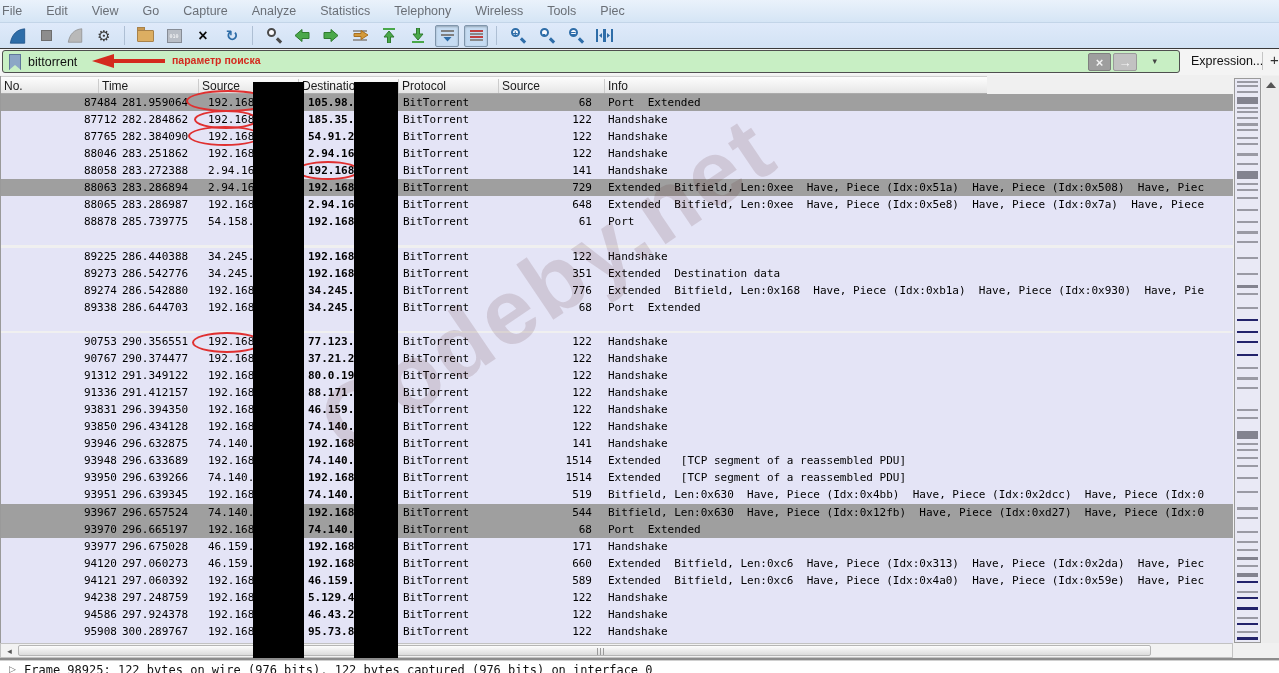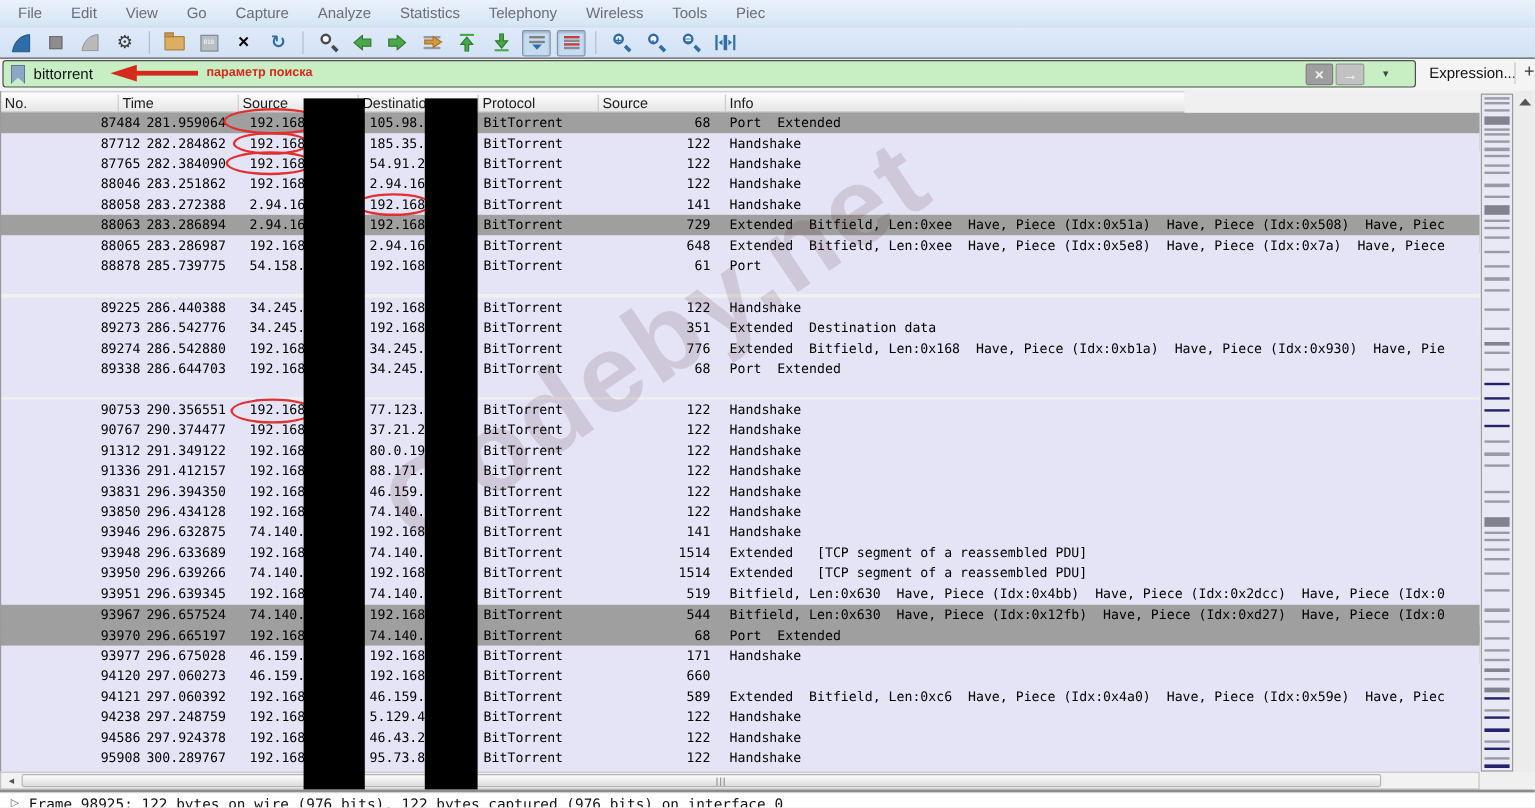--- a/index.html
+++ b/index.html
@@ -3,21 +3,21 @@
 <meta charset="utf-8">
 <style>
   * { margin:0; padding:0; box-sizing:border-box; }
   html,body { width:1279px; height:673px; overflow:hidden; background:#f0f0f0;
               font-family:"Liberation Sans","DejaVu Sans",sans-serif; }
   body { position:relative; }
 
   
   .menubar { position:absolute; left:0; top:0; width:1279px; height:23px;
     background:linear-gradient(#eaf2fb,#d5e5f5); border-bottom:1px solid #c3d5e8;
-    display:flex; align-items:center; gap:24px; padding-left:15px;
+    display:flex; align-items:center; gap:24px; padding-left:2px;
     font-size:12.5px; color:#6a6f76; }
   .menubar span { cursor:default; }
 
   
   .toolbar { position:absolute; left:0; top:23px; width:1279px; height:26px;
     background:linear-gradient(#dfeafa,#d2e2f4); border-bottom:1px solid #3a3a3a;
     display:flex; align-items:center; gap:5px; padding-left:5px; }
   .tbtn { width:24px; height:22px; display:flex; align-items:center; justify-content:center; }
   .tbtn.pressed { border:1px solid #8096ac; border-radius:2px; background:#c6dcf2;
     box-shadow:inset 0 1px 2px rgba(0,0,0,.25); }
@@ -65,21 +65,21 @@
   .colheader span { position:absolute; top:2px; }
   .colheader i { position:absolute; top:2px; width:1px; height:14px; background:#cccccc; }
   .prow { position:absolute; left:0; width:1233px; height:32px; background:#e4e4f6;
     font-family:"DejaVu Sans Mono","Liberation Mono",monospace; font-size:11px; color:#000;
     white-space:pre; overflow:hidden; z-index:1; }
   .prow.gray { background:#9f9f9f; }
   .prow span { position:absolute; top:2px; }
   .c-no   { left:0; width:117px; text-align:right; }
   .c-time { left:122px; }
   .c-src  { left:208px; }
-  .c-dst  { left:308px; }
+  .c-dst  { left:308px;font-weight:bold; }
   .c-pro  { left:403px; }
   .c-len  { left:500px; width:92px; text-align:right; }
   .c-info { left:608px; width:624px; overflow:hidden; }
   .leftedge { position:absolute; left:0; top:76px; width:1px; height:567px; background:#9a9a9a; z-index:6; }
 
   .watermark { position:absolute; left:330px; top:380px; z-index:3; pointer-events:none;
     font-size:92px; font-weight:bold; letter-spacing:3px; color:rgba(88,38,38,0.14);
     transform:rotate(-34deg); transform-origin:0 50%; white-space:nowrap; }
 
   .rcircle { position:absolute; border:2px solid #e03030; border-radius:50%; z-index:4; }
@@ -294,21 +294,21 @@
     <div class="prow" style="top: 384.062px;"><span class="c-no">91336</span><span class="c-time">291.412157</span><span class="c-src">192.168</span><span class="c-dst">88.171.</span><span class="c-pro">BitTorrent</span><span class="c-len">122</span><span class="c-info">Handshake</span></div>
     <div class="prow" style="top: 401.125px;"><span class="c-no">93831</span><span class="c-time">296.394350</span><span class="c-src">192.168</span><span class="c-dst">46.159.</span><span class="c-pro">BitTorrent</span><span class="c-len">122</span><span class="c-info">Handshake</span></div>
     <div class="prow" style="top: 418.188px;"><span class="c-no">93850</span><span class="c-time">296.434128</span><span class="c-src">192.168</span><span class="c-dst">74.140.</span><span class="c-pro">BitTorrent</span><span class="c-len">122</span><span class="c-info">Handshake</span></div>
     <div class="prow" style="top: 435.25px;"><span class="c-no">93946</span><span class="c-time">296.632875</span><span class="c-src">74.140.</span><span class="c-dst">192.168</span><span class="c-pro">BitTorrent</span><span class="c-len">141</span><span class="c-info">Handshake</span></div>
     <div class="prow" style="top: 452.312px;"><span class="c-no">93948</span><span class="c-time">296.633689</span><span class="c-src">192.168</span><span class="c-dst">74.140.</span><span class="c-pro">BitTorrent</span><span class="c-len">1514</span><span class="c-info">Extended   [TCP segment of a reassembled PDU]</span></div>
     <div class="prow" style="top: 469.375px;"><span class="c-no">93950</span><span class="c-time">296.639266</span><span class="c-src">74.140.</span><span class="c-dst">192.168</span><span class="c-pro">BitTorrent</span><span class="c-len">1514</span><span class="c-info">Extended   [TCP segment of a reassembled PDU]</span></div>
     <div class="prow" style="top: 486.438px;"><span class="c-no">93951</span><span class="c-time">296.639345</span><span class="c-src">192.168</span><span class="c-dst">74.140.</span><span class="c-pro">BitTorrent</span><span class="c-len">519</span><span class="c-info">Bitfield, Len:0x630  Have, Piece (Idx:0x4bb)  Have, Piece (Idx:0x2dcc)  Have, Piece (Idx:0</span></div>
     <div class="prow gray" style="top: 503.5px;"><span class="c-no">93967</span><span class="c-time">296.657524</span><span class="c-src">74.140.</span><span class="c-dst">192.168</span><span class="c-pro">BitTorrent</span><span class="c-len">544</span><span class="c-info">Bitfield, Len:0x630  Have, Piece (Idx:0x12fb)  Have, Piece (Idx:0xd27)  Have, Piece (Idx:0</span></div>
     <div class="prow gray" style="top: 520.562px;"><span class="c-no">93970</span><span class="c-time">296.665197</span><span class="c-src">192.168</span><span class="c-dst">74.140.</span><span class="c-pro">BitTorrent</span><span class="c-len">68</span><span class="c-info">Port  Extended</span></div>
     <div class="prow" style="top: 537.625px;"><span class="c-no">93977</span><span class="c-time">296.675028</span><span class="c-src">46.159.</span><span class="c-dst">192.168</span><span class="c-pro">BitTorrent</span><span class="c-len">171</span><span class="c-info">Handshake</span></div>
-    <div class="prow" style="top: 554.688px;"><span class="c-no">94120</span><span class="c-time">297.060273</span><span class="c-src">46.159.</span><span class="c-dst">192.168</span><span class="c-pro">BitTorrent</span><span class="c-len">660</span></div>
+    <div class="prow" style="top: 554.688px;"><span class="c-no">94120</span><span class="c-time">297.060273</span><span class="c-src">46.159.</span><span class="c-dst">192.168</span><span class="c-pro">BitTorrent</span><span class="c-len">660</span><span class="c-info">Extended  Bitfield, Len:0xc6  Have, Piece (Idx:0x313)  Have, Piece (Idx:0x2da)  Have, Piec</span></div>
     <div class="prow" style="top: 571.75px;"><span class="c-no">94121</span><span class="c-time">297.060392</span><span class="c-src">192.168</span><span class="c-dst">46.159.</span><span class="c-pro">BitTorrent</span><span class="c-len">589</span><span class="c-info">Extended  Bitfield, Len:0xc6  Have, Piece (Idx:0x4a0)  Have, Piece (Idx:0x59e)  Have, Piec</span></div>
     <div class="prow" style="top: 588.812px;"><span class="c-no">94238</span><span class="c-time">297.248759</span><span class="c-src">192.168</span><span class="c-dst">5.129.4</span><span class="c-pro">BitTorrent</span><span class="c-len">122</span><span class="c-info">Handshake</span></div>
     <div class="prow" style="top: 605.875px;"><span class="c-no">94586</span><span class="c-time">297.924378</span><span class="c-src">192.168</span><span class="c-dst">46.43.2</span><span class="c-pro">BitTorrent</span><span class="c-len">122</span><span class="c-info">Handshake</span></div>
     <div class="prow" style="top: 622.938px;"><span class="c-no">95908</span><span class="c-time">300.289767</span><span class="c-src">192.168</span><span class="c-dst">95.73.8</span><span class="c-pro">BitTorrent</span><span class="c-len">122</span><span class="c-info">Handshake</span></div>
   </div>
 <div class="leftedge"></div>
 
 <div class="watermark">Codeby.net</div>
 <div id="circles">
     <div class="rcircle" style="left: 186px; top: 90px; width: 84px; height: 22px;"></div>

